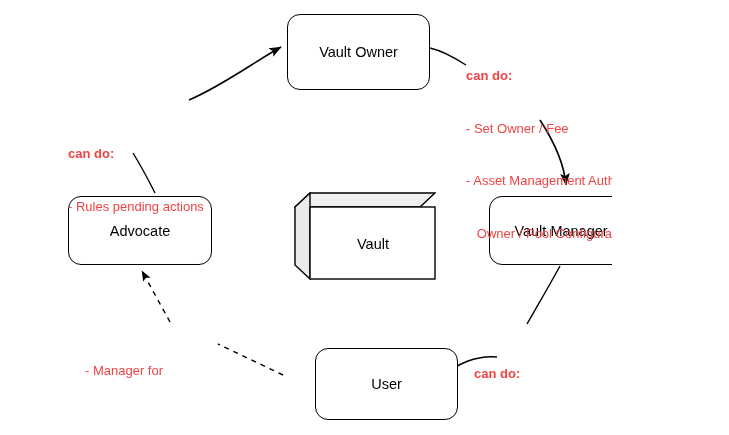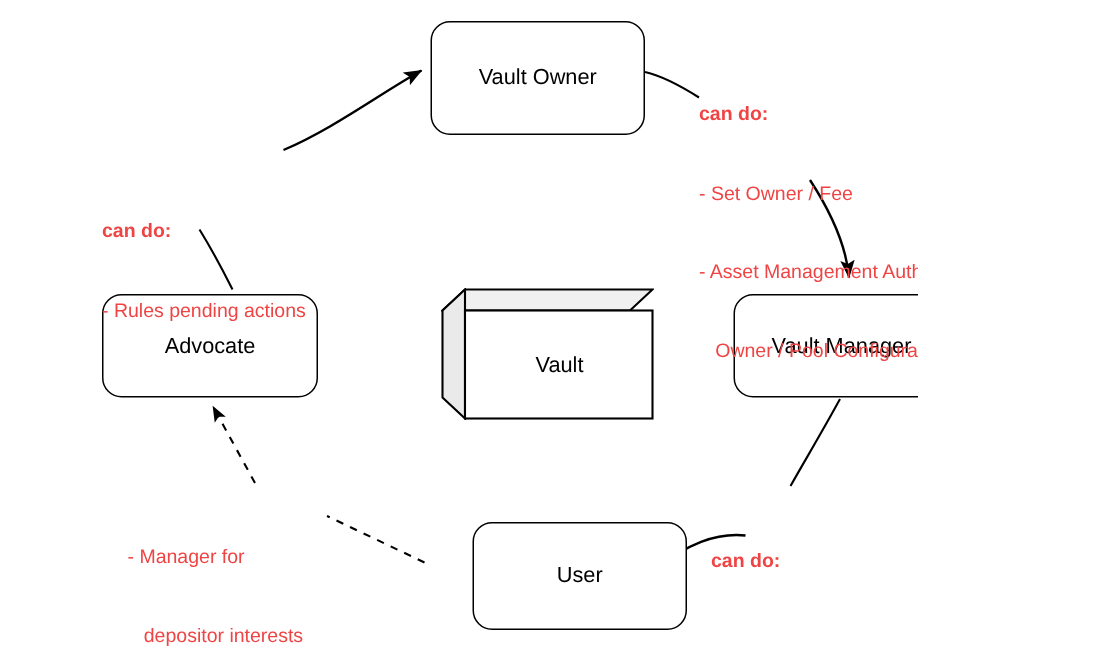--- a/index.html
+++ b/index.html
@@ -150,16 +150,15 @@
     <div class="hdr">can do:</div>
     <div>- Rules pending actions</div>
   </div>
 
   <div class="annot" id="annot-manager">
     <div class="hdr">can do:</div>
   </div>
 
   <div class="annot" id="annot-advocate">
     <div>- Manager for</div>
-    <div>   depositor interests</div>
   </div>
 
 </div>
 
 </body></html>

